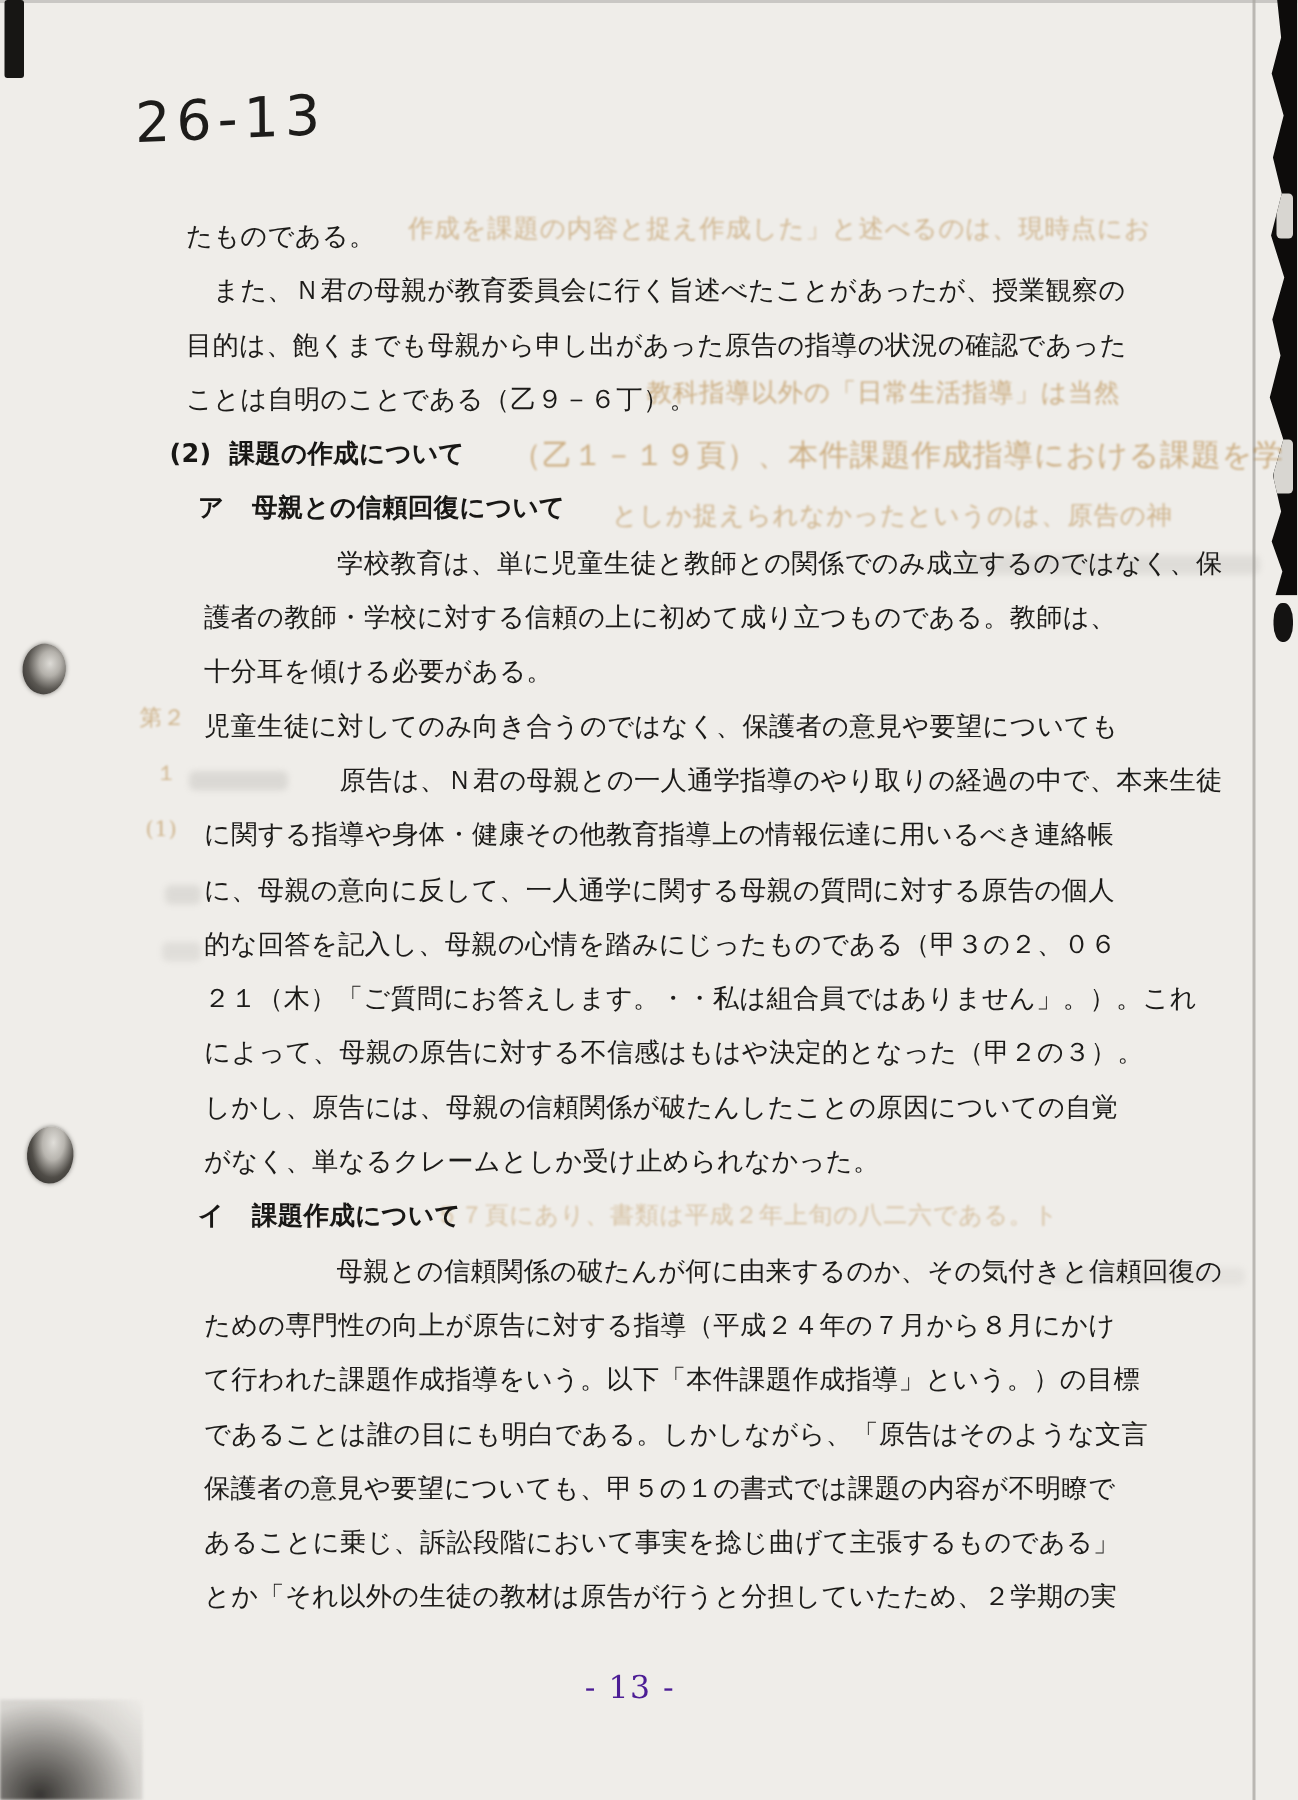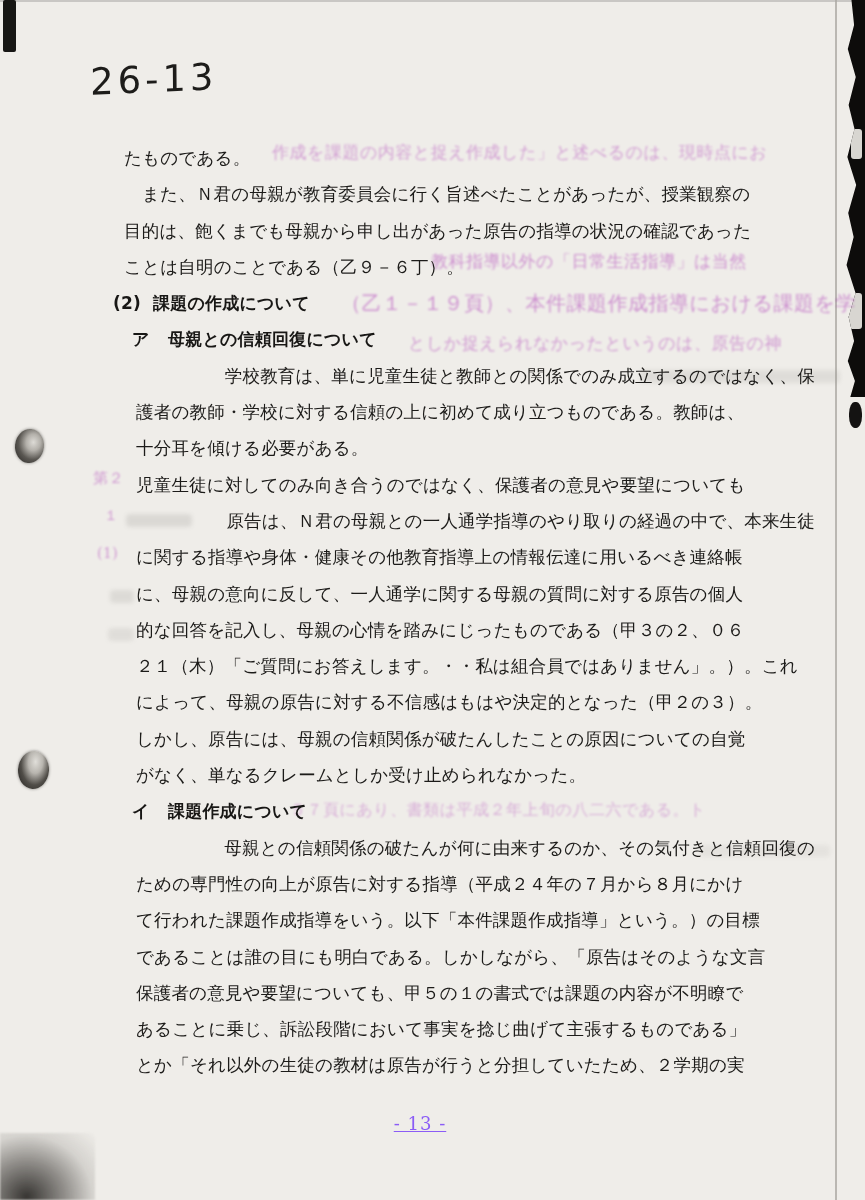--- a/index.html
+++ b/index.html
@@ -48,21 +48,21 @@
   
   .handwritten{
     position:absolute;left:90px;top:58px;
     font-family:"DejaVu Sans","Liberation Sans",sans-serif;
     font-size:37px;letter-spacing:4px;color:#1d1c1a;font-weight:500;
     transform:rotate(-2.5deg) skewX(-2deg);
   }
 
   
   .bleed{
-    position:absolute;color:#a21caf;white-space:nowrap;
+    position:absolute;color:#a16207;white-space:nowrap;
     font-family:"DejaVu Serif","Liberation Serif",serif;
     filter:blur(.8px);letter-spacing:.5px;
   }
   .smudge{position:absolute;background:#8c8a85;filter:blur(2.2px);border-radius:4px;}
 
   
   .body-text{position:absolute;left:95px;top:140px;width:720px;color:#1c1b19;}
   .line{
     height:36.3px;line-height:36.3px;white-space:nowrap;
     font-size:17.5px;letter-spacing:.2px;
@@ -75,21 +75,21 @@
   .h3 {padding-left:37px;}
   .h2,.h3{
     font-family:"DejaVu Sans","Liberation Sans",sans-serif;
     font-weight:700;font-size:17px;color:#18171五;color:#181715;
   }
   .h2 .lbl{display:inline-block;min-width:40px;font-weight:700;}
   .h3 .lbl{display:inline-block;min-width:36px;font-weight:700;}
 
   .footer{
     position:absolute;left:370px;top:1113px;width:100px;text-align:center;
-    font-size:18px;color:#8b5cf6;letter-spacing:1px;text-decoration:underline;
+    font-size:21px;color:#4c1d95;letter-spacing:1px;
   }
 </style>
 </head>
 <body>
 
 <div class="page">
 
   <div class="top-edge"></div>
   <div class="left-band"></div>
   <div class="topleft-mark"></div>

